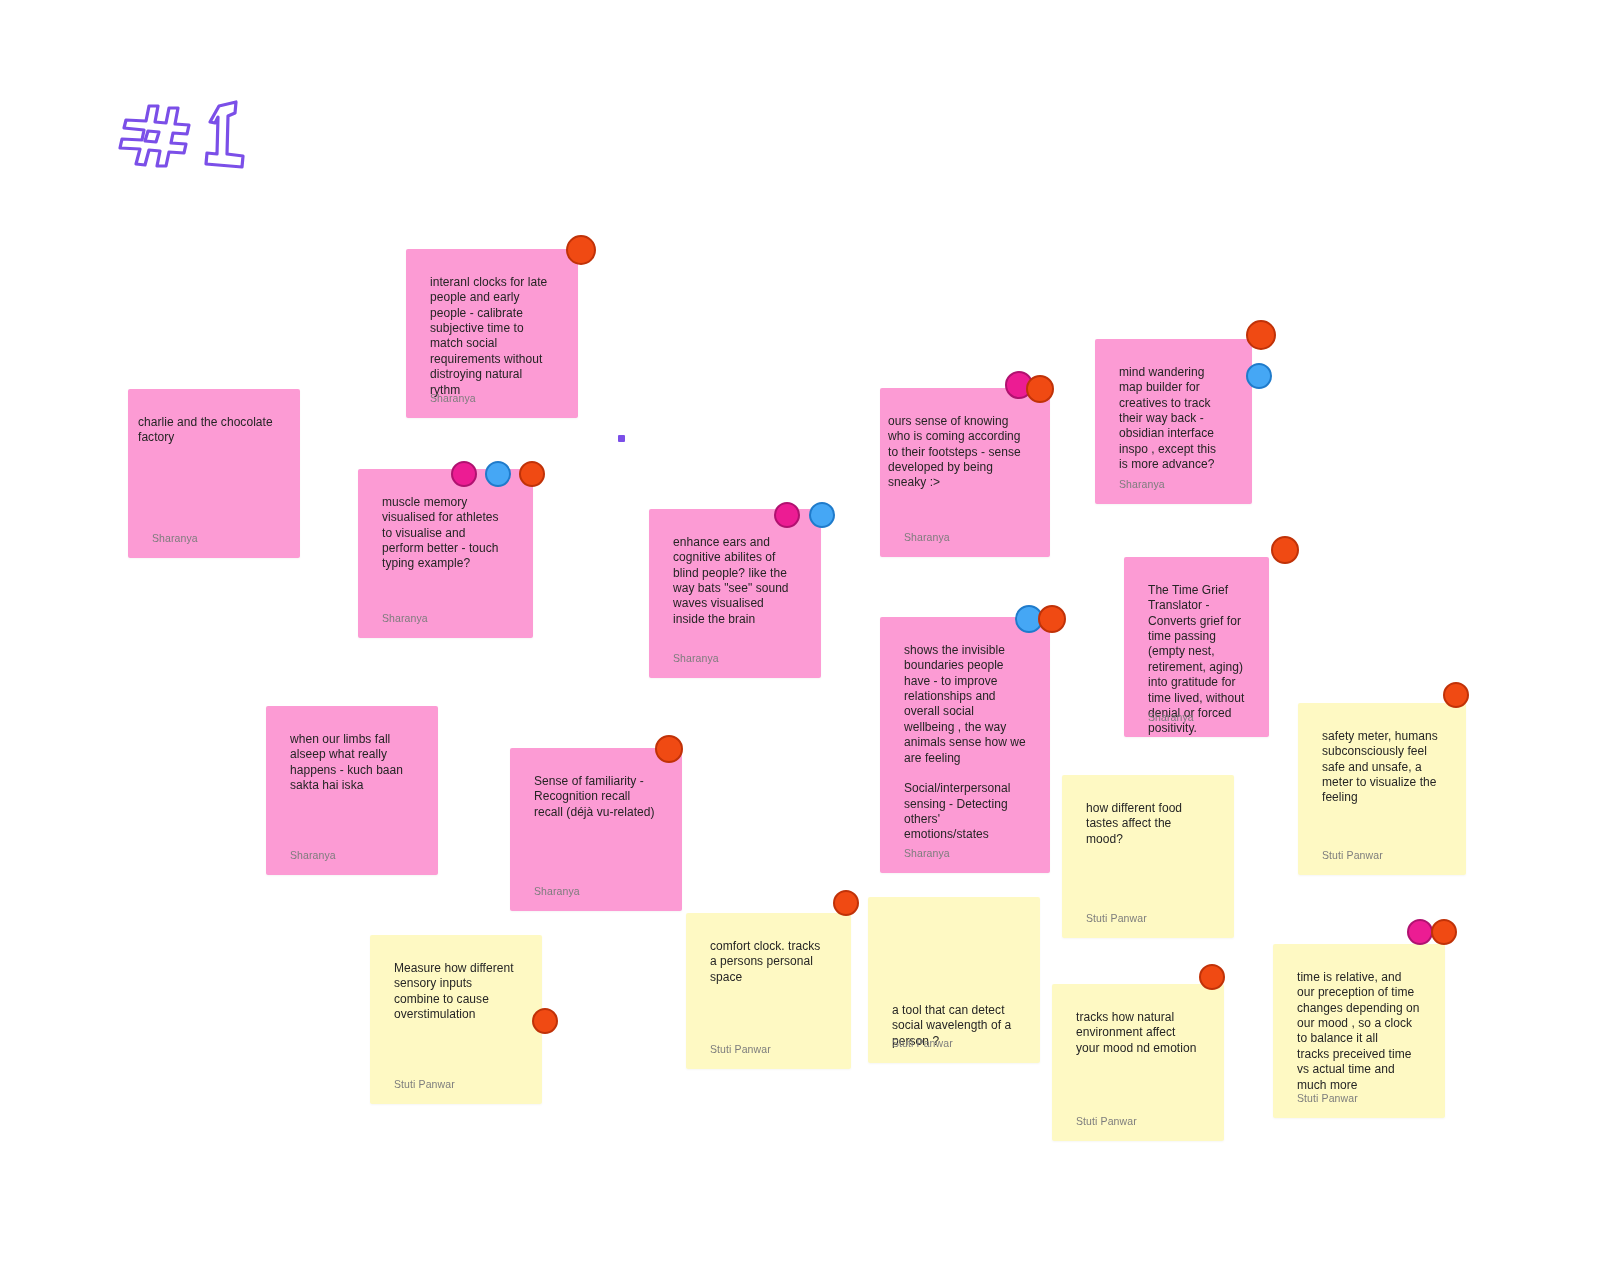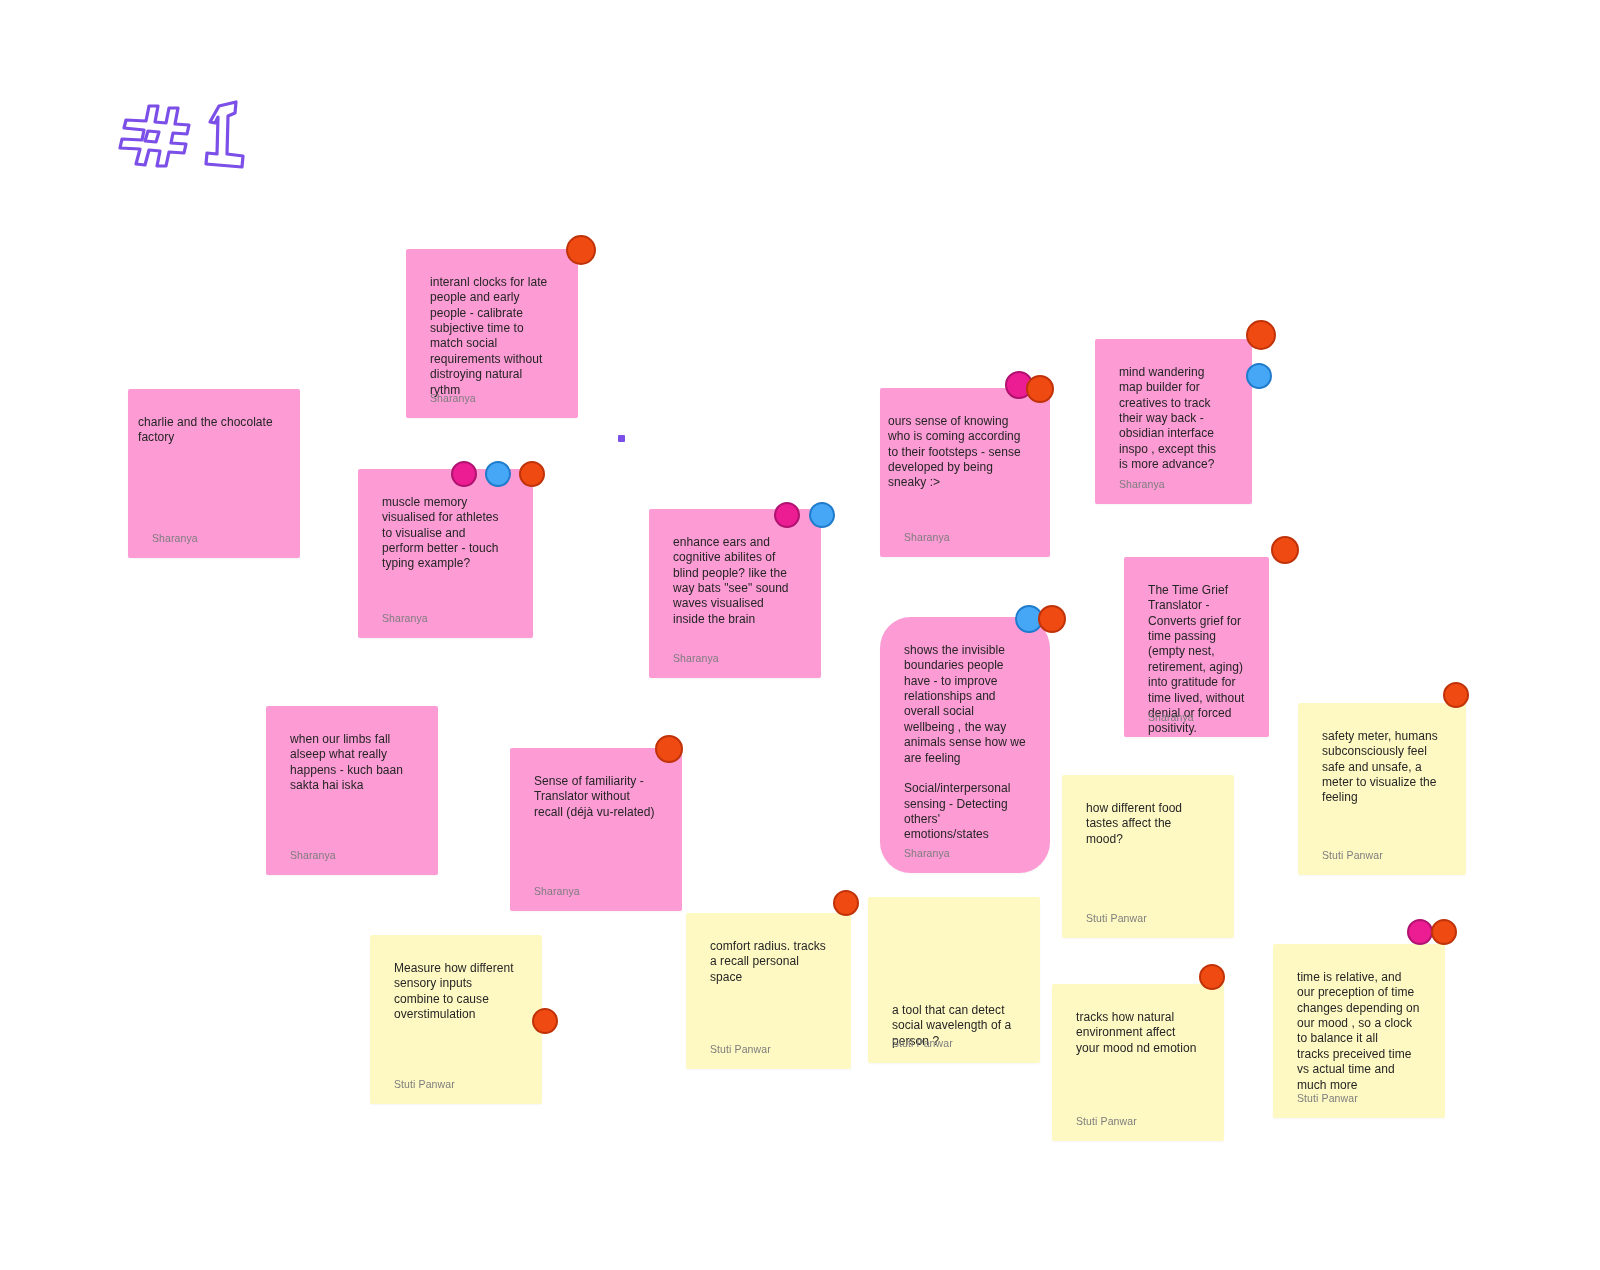--- a/index.html
+++ b/index.html
@@ -127,53 +127,53 @@
         <div class="note-body">mind wandering map builder for creatives to track their way back - obsidian interface inspo , except this is more advance?</div>
         <div class="note-author">Sharanya</div>
       </div>
       <div class="dot orange" style="left: 1246px; top: 320px; width: 30px; height: 30px;"></div>
       <div class="dot blue" style="left: 1246px; top: 363px; width: 26px; height: 26px;"></div>
       <div class="note pink" style="left: 1124px; top: 557px; width: 145px; height: 180px;">
         <div class="note-body">The Time Grief Translator - Converts grief for time passing (empty nest, retirement, aging) into gratitude for time lived, without denial or forced positivity.</div>
         <div class="note-author">Sharanya</div>
       </div>
       <div class="dot orange" style="left: 1271px; top: 536px; width: 28px; height: 28px;"></div>
-      <div class="note pink" style="left: 880px; top: 617px; width: 170px; height: 256px; border-radius: 31px;">
+      <div class="note pink" style="left: 880px; top: 617px; width: 170px; height: 256px;">
         <div class="note-body">shows the invisible boundaries people have - to improve relationships and overall social wellbeing , the way animals sense how we are feeling
 
 Social/interpersonal sensing - Detecting others' emotions/states</div>
         <div class="note-author">Sharanya</div>
       </div>
       <div class="dot blue" style="left: 1015px; top: 605px; width: 28px; height: 28px;"></div>
       <div class="dot orange" style="left: 1038px; top: 605px; width: 28px; height: 28px;"></div>
       <div class="note pink" style="left: 266px; top: 706px; width: 172px; height: 169px;">
         <div class="note-body">when our limbs fall alseep what really happens - kuch baan sakta hai iska</div>
         <div class="note-author">Sharanya</div>
       </div>
       <div class="note pink" style="left: 510px; top: 748px; width: 172px; height: 163px;">
-        <div class="note-body">Sense of familiarity - Translator without recall (déjà vu-related)</div>
+        <div class="note-body">Sense of familiarity - Recognition recall recall (déjà vu-related)</div>
         <div class="note-author">Sharanya</div>
       </div>
       <div class="dot orange" style="left: 655px; top: 735px; width: 28px; height: 28px;"></div>
       <div class="note green" style="left: 1298px; top: 703px; width: 168px; height: 172px;">
         <div class="note-body">safety meter, humans subconsciously feel safe and unsafe, a meter to visualize the feeling</div>
         <div class="note-author">Stuti Panwar</div>
       </div>
       <div class="dot orange" style="left: 1443px; top: 682px; width: 26px; height: 26px;"></div>
       <div class="note green" style="left: 1062px; top: 775px; width: 172px; height: 163px;">
         <div class="note-body">how different food tastes affect the mood?</div>
         <div class="note-author">Stuti Panwar</div>
       </div>
       <div class="note green" style="left: 370px; top: 935px; width: 172px; height: 169px;">
         <div class="note-body">Measure how different sensory inputs combine to cause overstimulation</div>
         <div class="note-author">Stuti Panwar</div>
       </div>
       <div class="dot orange" style="left: 532px; top: 1008px; width: 26px; height: 26px;"></div>
       <div class="note green" style="left: 686px; top: 913px; width: 165px; height: 156px;">
-        <div class="note-body">comfort radius. tracks a recall personal space</div>
+        <div class="note-body">comfort clock. tracks a persons personal space</div>
         <div class="note-author">Stuti Panwar</div>
       </div>
       <div class="dot orange" style="left: 833px; top: 890px; width: 26px; height: 26px;"></div>
       <div class="note green" style="left: 868px; top: 897px; width: 172px; height: 166px; justify-content: flex-end;">
         <div class="note-body">a tool that can detect social wavelength of a person ?</div>
         <div class="note-author">Stuti Panwar</div>
       </div>
       <div class="note green" style="left: 1052px; top: 984px; width: 172px; height: 157px;">
         <div class="note-body">tracks how natural environment affect your mood nd emotion</div>
         <div class="note-author">Stuti Panwar</div>

